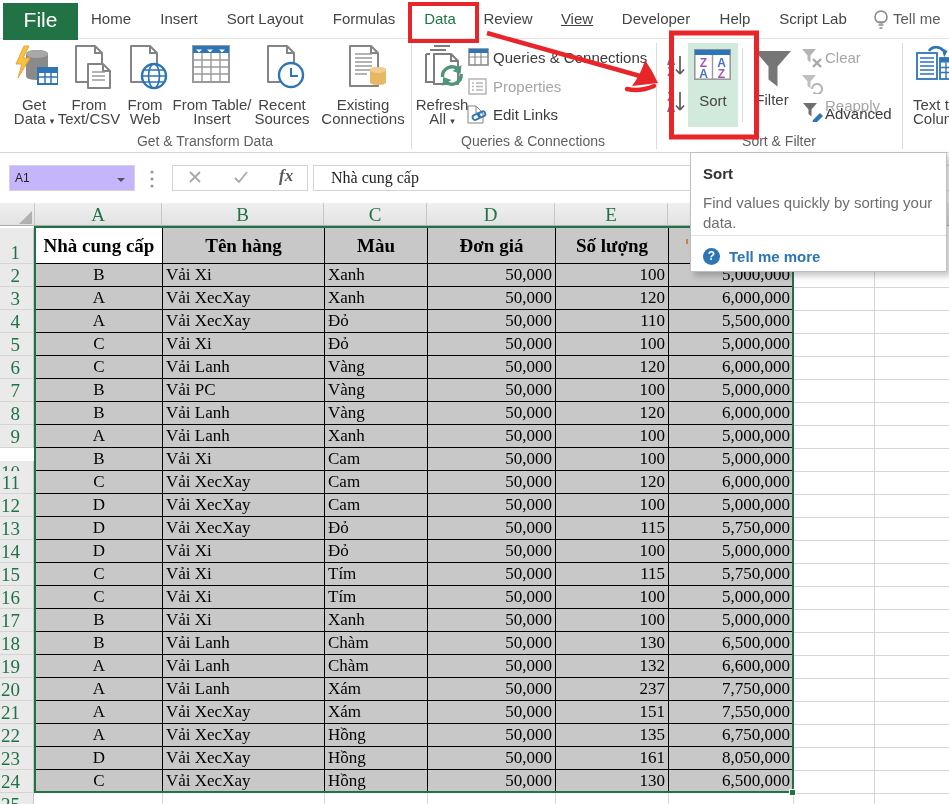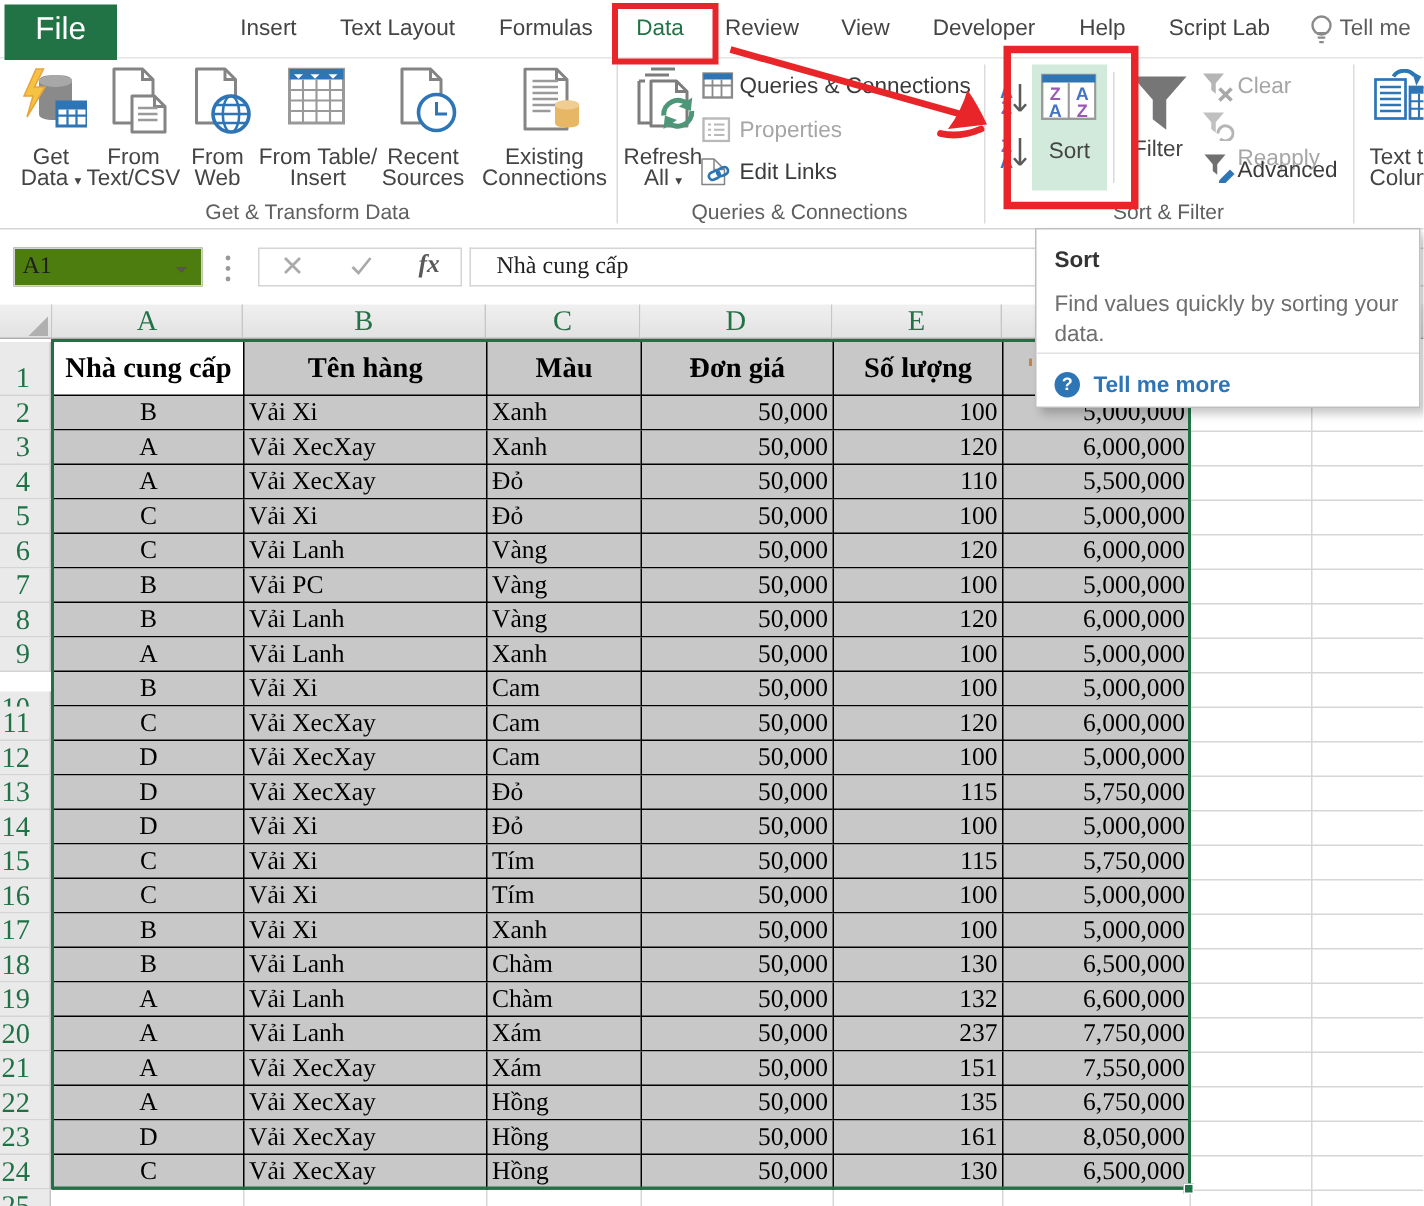--- a/index.html
+++ b/index.html
@@ -10,21 +10,21 @@
 .tab { position:absolute; top:0; height:38px; line-height:38px; font-size:15px; color:#444; text-align:center; white-space:nowrap; }
 
 #ribbon { position:absolute; left:0; top:40px; width:949px; height:113px; background:#fff; border-bottom:1px solid #d5d5d5; }
 .gsep { position:absolute; top:3px; height:106px; width:1px; background:#dcdcdc; }
 .glabel { position:absolute; top:93px; height:18px; font-size:14px; color:#605f5f; text-align:center; white-space:nowrap; }
 .btxt { position:absolute; width:200px; text-align:center; font-size:15px; color:#444; white-space:nowrap; z-index:6; }
 .rowbtn { position:absolute; font-size:15px; color:#3b3b3b; white-space:nowrap; }
 .rowbtn.dis { color:#a6a6a6; }
 
 #fbar { position:absolute; left:0; top:154px; width:949px; height:47px; background:#fff; }
-#namebox { position:absolute; left:9px; top:11px; width:126px; height:26px; border:1px solid #d4d4d4; background:#4d7c0f; font-family:Liberation Serif, serif; font-size:16px; color:#1e1e1e; line-height:24px; padding-left:5px; }
+#namebox { position:absolute; left:9px; top:11px; width:126px; height:26px; border:1px solid #d4d4d4; background:#c4b5fd; font-family:Liberation Sans, sans-serif; font-size:12px; color:#1e1e1e; line-height:24px; padding-left:5px; }
 #fxbox { position:absolute; left:172px; top:11px; width:136px; height:26px; border:1px solid #d4d4d4; background:#fff; }
 #ftext { position:absolute; left:313px; top:11px; width:640px; height:26px; border:1px solid #d4d4d4; border-right:none; background:#fff; font-family:"Liberation Serif", serif; font-size:16px; color:#1e1e1e; line-height:24px; padding-left:17px; }
 
 #sheet { position:absolute; left:0; top:201px; width:949px; height:603px; background:#fff; }
 .colhdr { position:absolute; top:2px; height:23px; background:linear-gradient(#f0f0f0,#e2e2e2); border-right:1px solid #c6c6c6; border-bottom:1px solid #ababab; color:#1f7245; font-family:"Liberation Serif", serif; font-size:19px; text-align:center; line-height:23px; }
 .rowhdr { position:absolute; left:0; width:34px; background:#eaeaea; border-right:1px solid #c6c6c6; border-bottom:1px solid #d4d4d4; color:#1f7245; font-family:"Liberation Serif", serif; font-size:19px; text-align:right; padding-right:13px; }
 .cell { position:absolute; background:#c8c8c8; border-left:1px solid #000; border-bottom:1px solid #000; font-family:"Liberation Serif", serif; font-size:17px; color:#000; line-height:22px; white-space:nowrap; overflow:visible; }
 .cell.hdr { font-weight:bold; font-size:19px; text-align:center; }
 .cl { text-align:left; padding-left:3px; }
 .cc { text-align:center; }
@@ -32,25 +32,26 @@
 .gridv { position:absolute; width:1px; background:#d6d6d6; }
 .gridh { position:absolute; height:1px; background:#d6d6d6; }
 
 #tip { position:absolute; left:690px; top:152px; width:257px; height:120px; background:#fff; border:1px solid #bfbfbf; box-shadow:4px 4px 6px rgba(0,0,0,0.22); z-index:40; }
 
 #anno { position:absolute; left:0; top:0; width:949px; height:804px; z-index:60; pointer-events:none; }
 </style></head>
 <body>
 <div id="tabbar">
 <div id="filetab">File</div>
+<span class="tab" style="left:111px;width:120px;margin-left:-60px;">Home</span>
 <span class="tab" style="left:179px;width:120px;margin-left:-60px;">Insert</span>
-<span class="tab" style="left:265px;width:120px;margin-left:-60px;">Text Layout</span>
+<span class="tab" style="left:265px;width:120px;margin-left:-60px;">Sort Layout</span>
 <span class="tab" style="left:364px;width:120px;margin-left:-60px;">Formulas</span>
 <span class="tab" style="left:508px;width:120px;margin-left:-60px;">Review</span>
-<span class="tab" style="left:577px;width:120px;margin-left:-60px;">View</span>
+<span class="tab" style="left:577px;width:120px;margin-left:-60px;text-decoration:underline;">View</span>
 <span class="tab" style="left:656px;width:120px;margin-left:-60px;">Developer</span>
 <span class="tab" style="left:735px;width:120px;margin-left:-60px;">Help</span>
 <span class="tab" style="left:813px;width:120px;margin-left:-60px;">Script Lab</span>
 <span class="tab" style="left:440px;width:120px;margin-left:-60px;color:#217346;">Data</span>
 <span class="tab" style="left:893px;width:110px;margin-left:0;text-align:left;color:#5c5c5c;">Tell me</span>
 <svg class="abs" style="left:871px;top:9px;z-index:5" width="20" height="22" viewBox="0 0 20 22" xmlns="http://www.w3.org/2000/svg">
       <circle cx="10" cy="8" r="6" fill="none" stroke="#8a8a8a" stroke-width="1.6"></circle>
       <path d="M7 13 h6 M7.5 16 h5 M8.5 19 h3" stroke="#8a8a8a" stroke-width="1.5"></path>
     </svg>
 </div>

